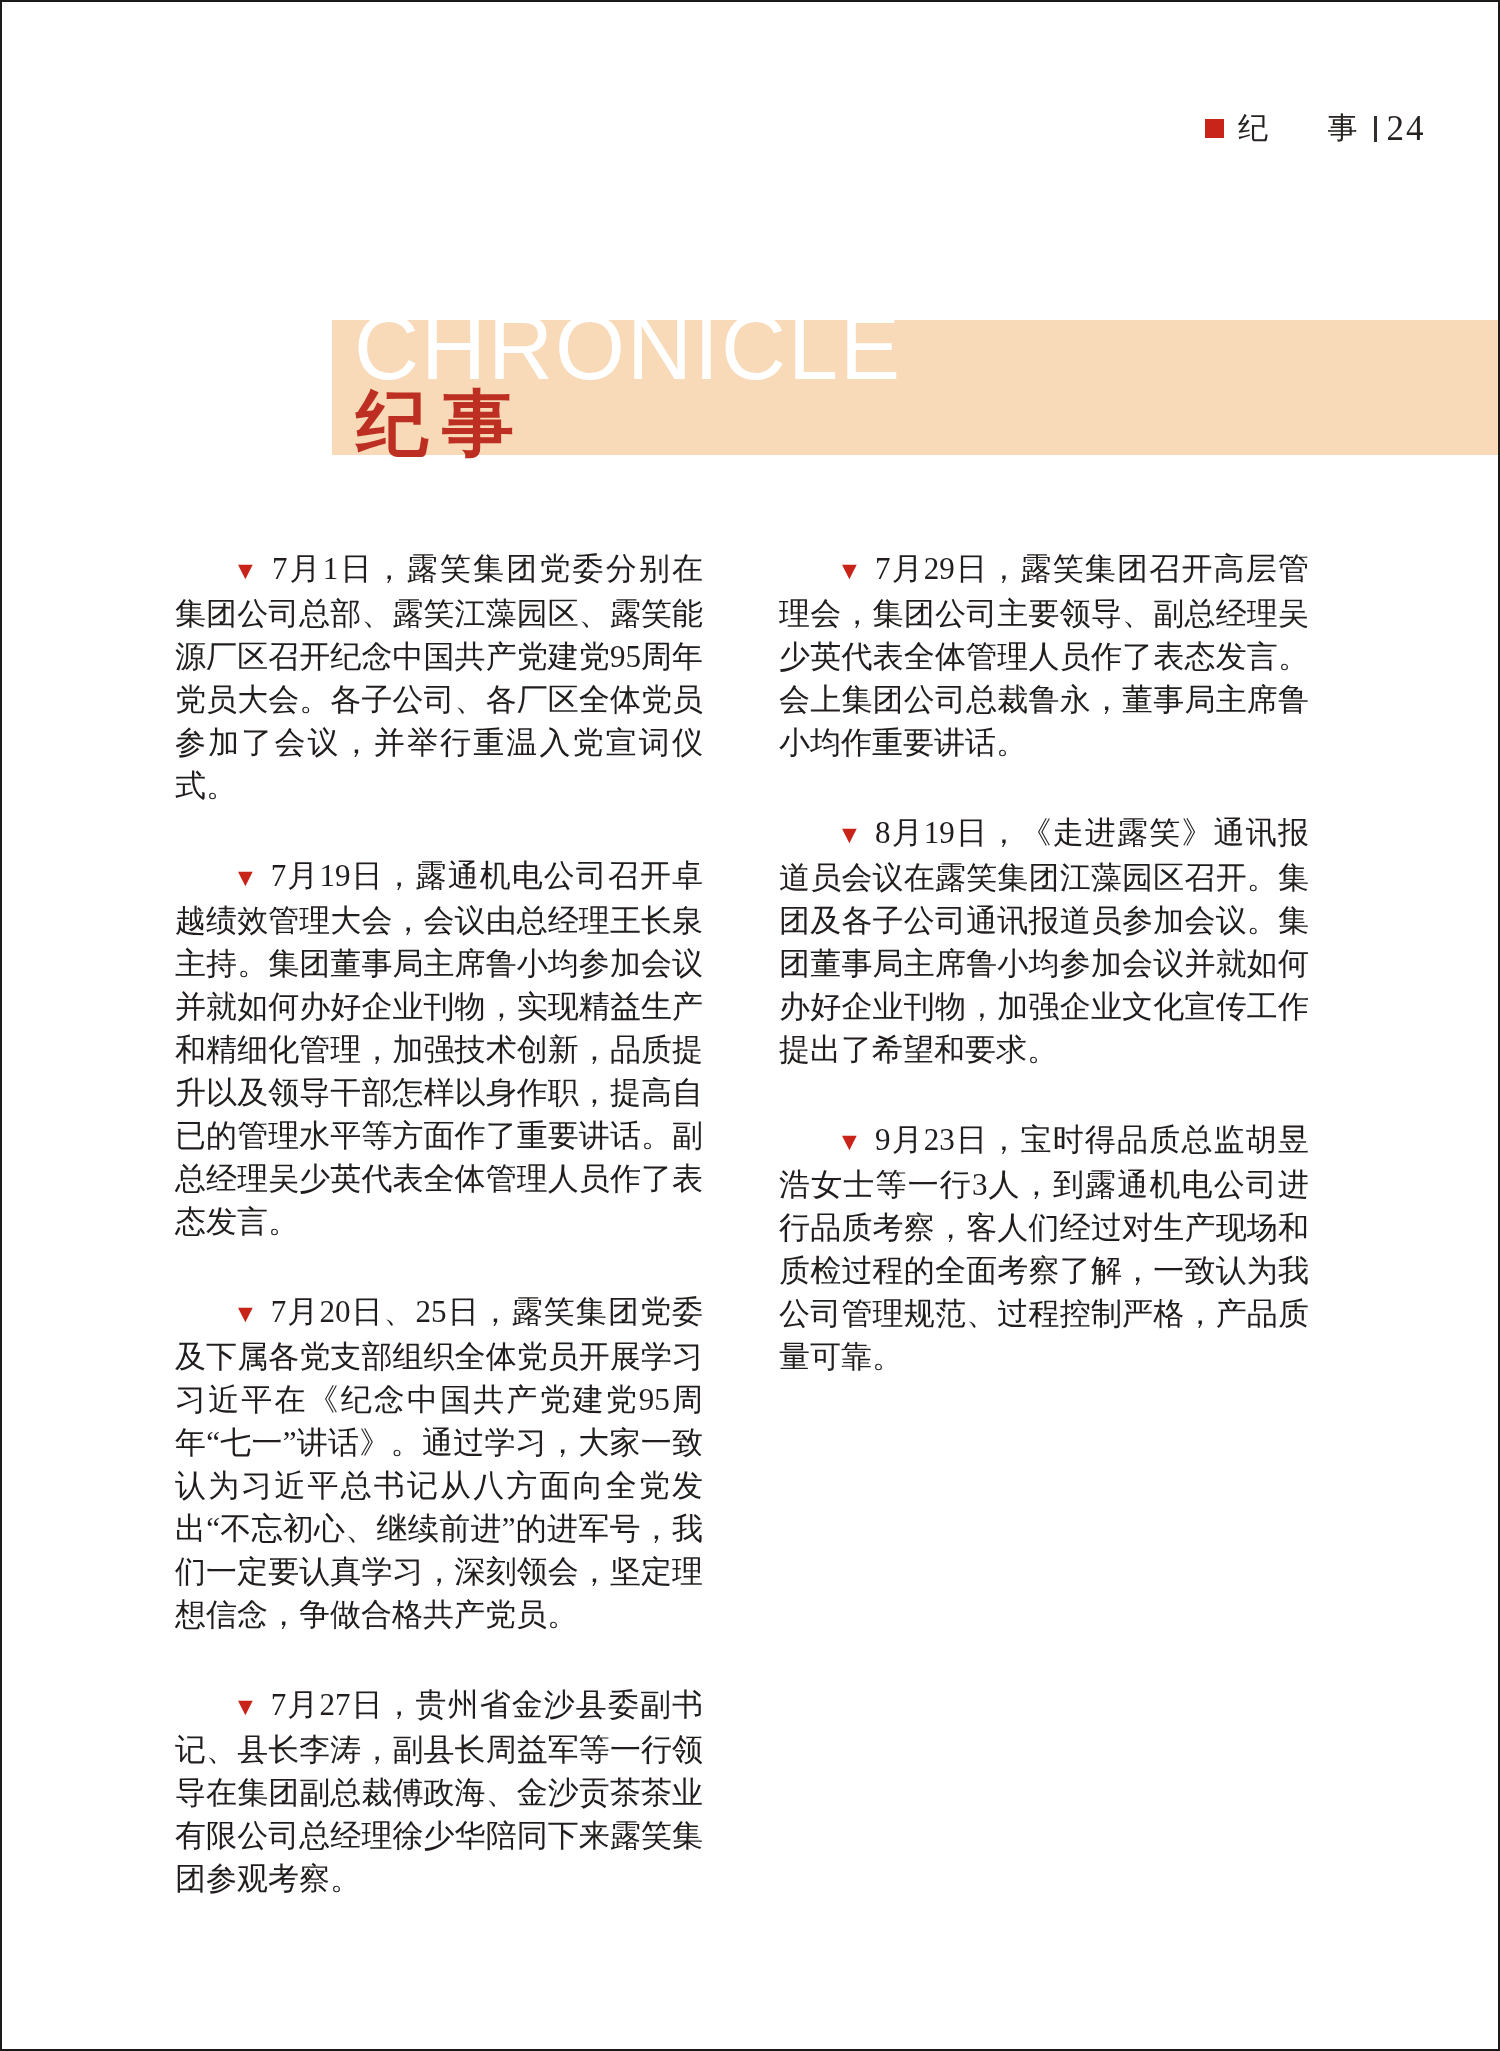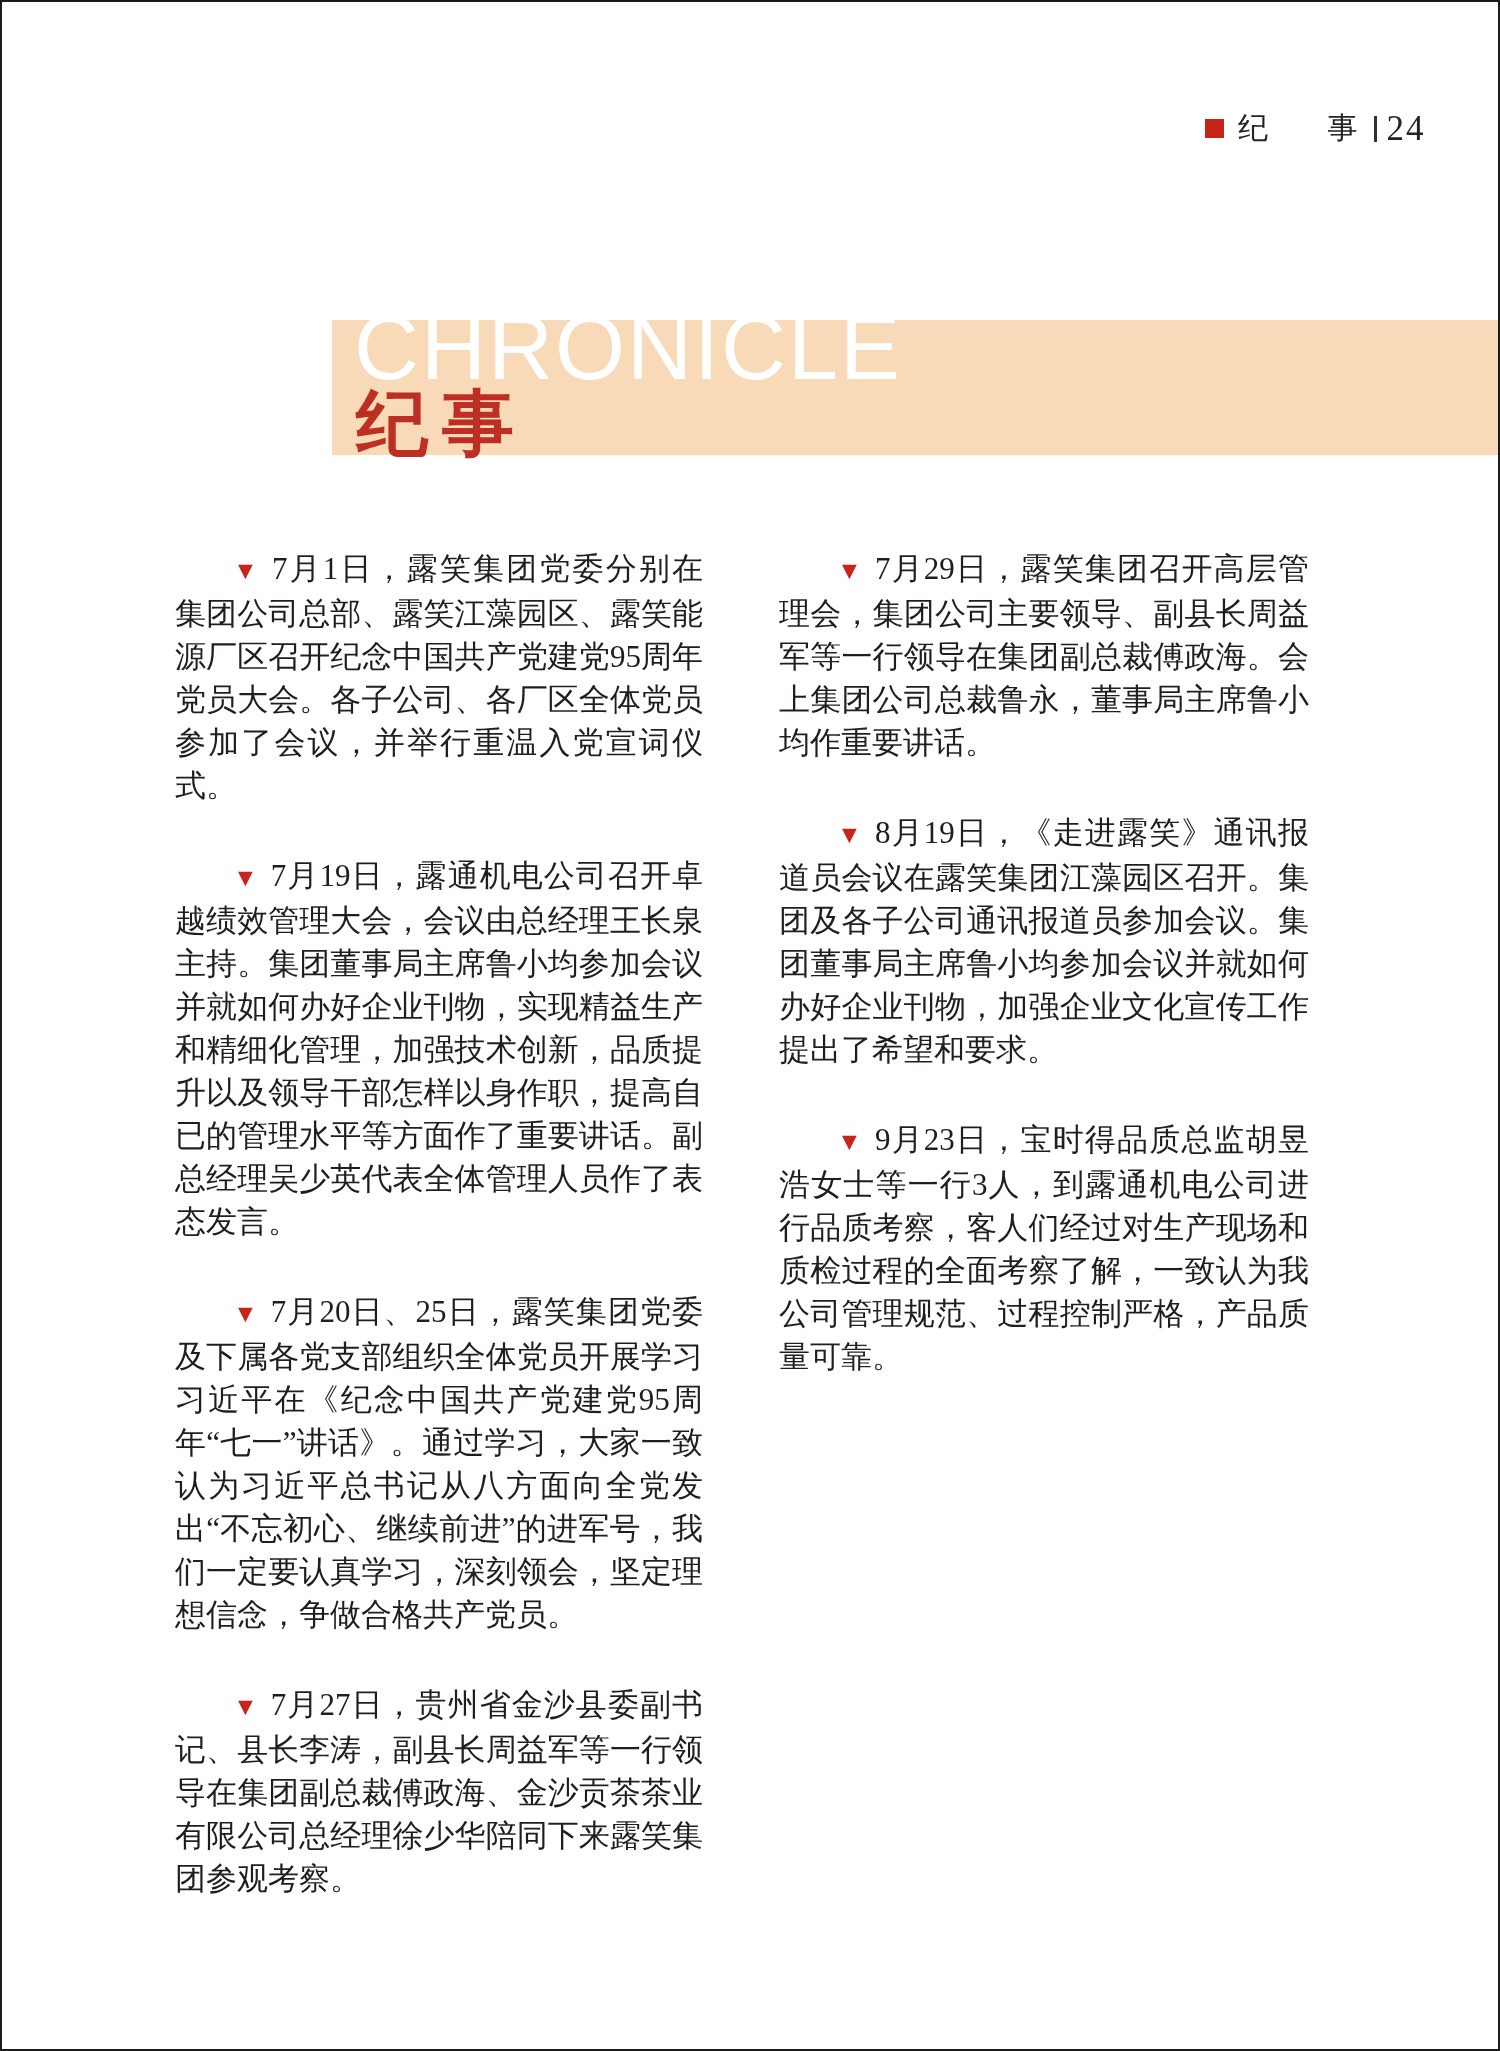--- a/index.html
+++ b/index.html
@@ -132,21 +132,21 @@
     <p class="entry">
       <span class="marker">▼</span><span class="entry-date">7月20日、25日</span><span class="entry-body">，露笑集团党委及下属各党支部组织全体党员开展学习习近平在《纪念中国共产党建党95周年“七一”讲话》。通过学习，大家一致认为习近平总书记从八方面向全党发出“不忘初心、继续前进”的进军号，我们一定要认真学习，深刻领会，坚定理想信念，争做合格共产党员。</span>
     </p>
     <p class="entry">
       <span class="marker">▼</span><span class="entry-date">7月27日</span><span class="entry-body">，贵州省金沙县委副书记、县长李涛，副县长周益军等一行领导在集团副总裁傅政海、金沙贡茶茶业有限公司总经理徐少华陪同下来露笑集团参观考察。</span>
     </p>
   </div>
 
   <div class="col col-right">
     <p class="entry">
-      <span class="marker">▼</span><span class="entry-date">7月29日</span><span class="entry-body">，露笑集团召开高层管理会，集团公司主要领导、副县长周益军等一行领导在集团副总裁傅政海。会上集团公司总裁鲁永，董事局主席鲁小均作重要讲话。</span>
+      <span class="marker">▼</span><span class="entry-date">7月29日</span><span class="entry-body">，露笑集团召开高层管理会，集团公司主要领导、副总经理吴少英代表全体管理人员作了表态发言。会上集团公司总裁鲁永，董事局主席鲁小均作重要讲话。</span>
     </p>
     <p class="entry">
       <span class="marker">▼</span><span class="entry-date">8月19日</span><span class="entry-body">，《走进露笑》通讯报道员会议在露笑集团江藻园区召开。集团及各子公司通讯报道员参加会议。集团董事局主席鲁小均参加会议并就如何办好企业刊物，加强企业文化宣传工作提出了希望和要求。</span>
     </p>
     <p class="entry">
       <span class="marker">▼</span><span class="entry-date">9月23日</span><span class="entry-body">，宝时得品质总监胡昱浩女士等一行3人，到露通机电公司进行品质考察，客人们经过对生产现场和质检过程的全面考察了解，一致认为我公司管理规范、过程控制严格，产品质量可靠。</span>
     </p>
   </div>
 
 </div>

